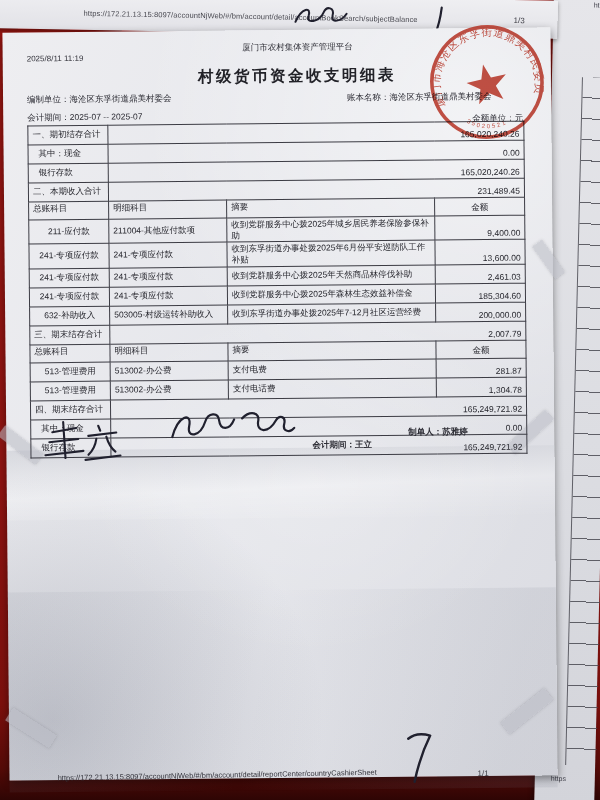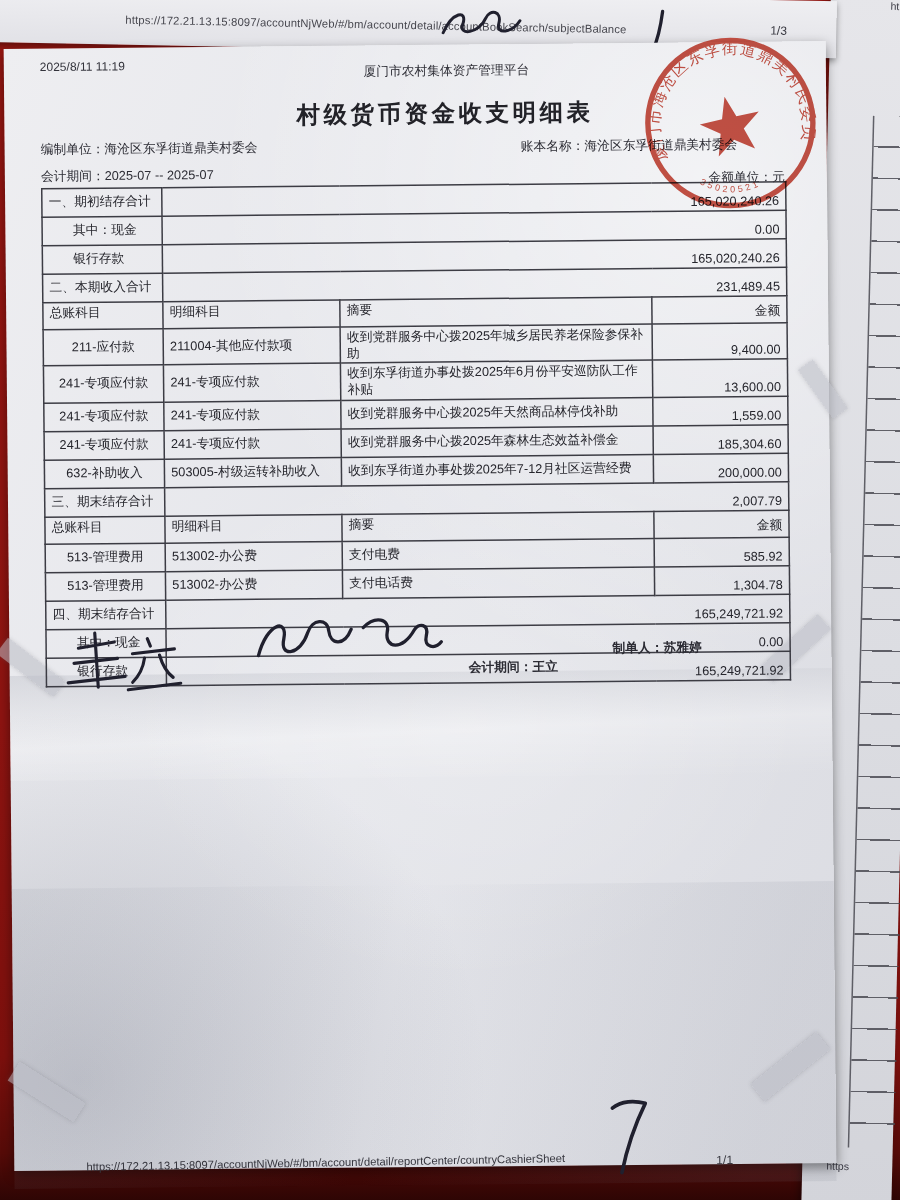--- a/index.html
+++ b/index.html
@@ -27,39 +27,39 @@
       radial-gradient(90% 60% at 8% 92%,rgba(108,112,128,.30),transparent 55%),
       radial-gradient(70% 40% at 55% 60%,rgba(255,255,255,.25),transparent 60%),
       linear-gradient(115deg,#eeeef1 0%,#e5e6eb 45%,#dbdce2 100%);
     box-shadow:0 3px 8px rgba(0,0,0,.45);}
   .shade{position:absolute;pointer-events:none;}
   .shade.s1{left:0;top:418px;width:100%;height:70px;
     background:linear-gradient(178deg,rgba(120,125,140,.16),rgba(255,255,255,.28) 55%,transparent);}
   .shade.s2{left:0;top:560px;width:100%;height:200px;
     background:linear-gradient(100deg,rgba(120,125,140,.10),transparent 45%,rgba(120,125,140,.12) 90%);}
   .tape{position:absolute;background:rgba(185,188,196,.55);box-shadow:0 0 3px rgba(90,90,100,.25);}
-  .hdr-datetime{position:absolute;left:24px;top:8px;font-size:8px;color:#33333b;}
+  .hdr-datetime{position:absolute;left:24px;top:22px;font-size:8px;color:#33333b;}
   .hdr-platform{position:absolute;left:0;right:0;top:12px;text-align:center;padding-left:42px;font-size:8.5px;color:#2f2f37;}
   .doc-title{position:absolute;left:0;right:0;top:36px;text-align:center;padding-left:40px;
     font-size:15.5px;font-weight:bold;letter-spacing:2.5px;color:#222228;}
   .info{position:absolute;font-size:8.5px;color:#2d2d35;white-space:nowrap;}
   .i1{left:24px;top:62px;}
   .i2{left:344px;top:63px;}
   .i3{left:24px;top:80px;}
   .i4{right:28px;top:85px;}
   
   table.cashier{position:absolute;left:24px;top:93px;width:496px;border-collapse:collapse;table-layout:fixed;
     font-size:8.5px;color:#26262d;}
   .cashier td{border:1px solid #3c3c44;padding:1px 4px;overflow:hidden;}
   .cashier col.w0{width:80px;}.cashier col.w1{width:118px;}.cashier col.w2{width:208px;}.cashier col.w3{width:90px;}
   .cashier td.lab{height:16px;vertical-align:middle;white-space:nowrap;}
-  .cashier td.sub{padding-left:20px;}
+  .cashier td.sub{padding-left:10px;}
   .cashier td.amt{text-align:right;vertical-align:bottom;white-space:nowrap;}
   .cashier td.h{vertical-align:top;white-space:nowrap;height:15px;}
-  .cashier td.h.c3{text-align:right;vertical-align:bottom;}
+  .cashier td.h.c3{text-align:center;vertical-align:bottom;}
   .cashier td.ctr{text-align:center;vertical-align:middle;white-space:nowrap;}
   .cashier td.dsum{line-height:1.25;}
   
   .stamp{position:absolute;left:424px;top:-6px;width:120px;height:120px;transform:rotate(-12deg);
     mix-blend-mode:multiply;opacity:.88;}
   
   .sig-print{position:absolute;font-size:8.5px;font-weight:bold;color:#2c2c34;white-space:nowrap;}
   .sp1{left:306px;top:410px;}
   .sp2{left:402px;top:398px;}
   .sig-svg{position:absolute;}
@@ -146,21 +146,21 @@
           <tr>
             <td class="ctr">241-专项应付款</td>
             <td class="lab">241-专项应付款</td>
             <td class="dsum">收到东孚街道办事处拨2025年6月份平安巡防队工作补贴</td>
             <td class="amt">13,600.00</td>
           </tr>
           <tr>
             <td class="ctr">241-专项应付款</td>
             <td class="lab">241-专项应付款</td>
             <td class="dsum">收到党群服务中心拨2025年天然商品林停伐补助</td>
-            <td class="amt">1,559.00</td>
+            <td class="amt">2,461.03</td>
           </tr>
           <tr>
             <td class="ctr">241-专项应付款</td>
             <td class="lab">241-专项应付款</td>
             <td class="dsum">收到党群服务中心拨2025年森林生态效益补偿金</td>
             <td class="amt">185,304.60</td>
           </tr>
           <tr>
             <td class="ctr">632-补助收入</td>
             <td class="lab">503005-村级运转补助收入</td>
@@ -174,21 +174,21 @@
           <tr>
             <td class="h c0">总账科目</td>
             <td class="h c1">明细科目</td>
             <td class="h c2">摘要</td>
             <td class="h c3">金额</td>
           </tr>
           <tr>
             <td class="ctr">513-管理费用</td>
             <td class="lab">513002-办公费</td>
             <td class="dsum">支付电费</td>
-            <td class="amt">585.92</td>
+            <td class="amt">281.87</td>
           </tr>
           <tr>
             <td class="ctr">513-管理费用</td>
             <td class="lab">513002-办公费</td>
             <td class="dsum">支付电话费</td>
             <td class="amt">1,304.78</td>
           </tr>
           <tr>
             <td class="lab">四、期末结存合计</td>
             <td class="amt" colspan="3">165,249,721.92</td>

